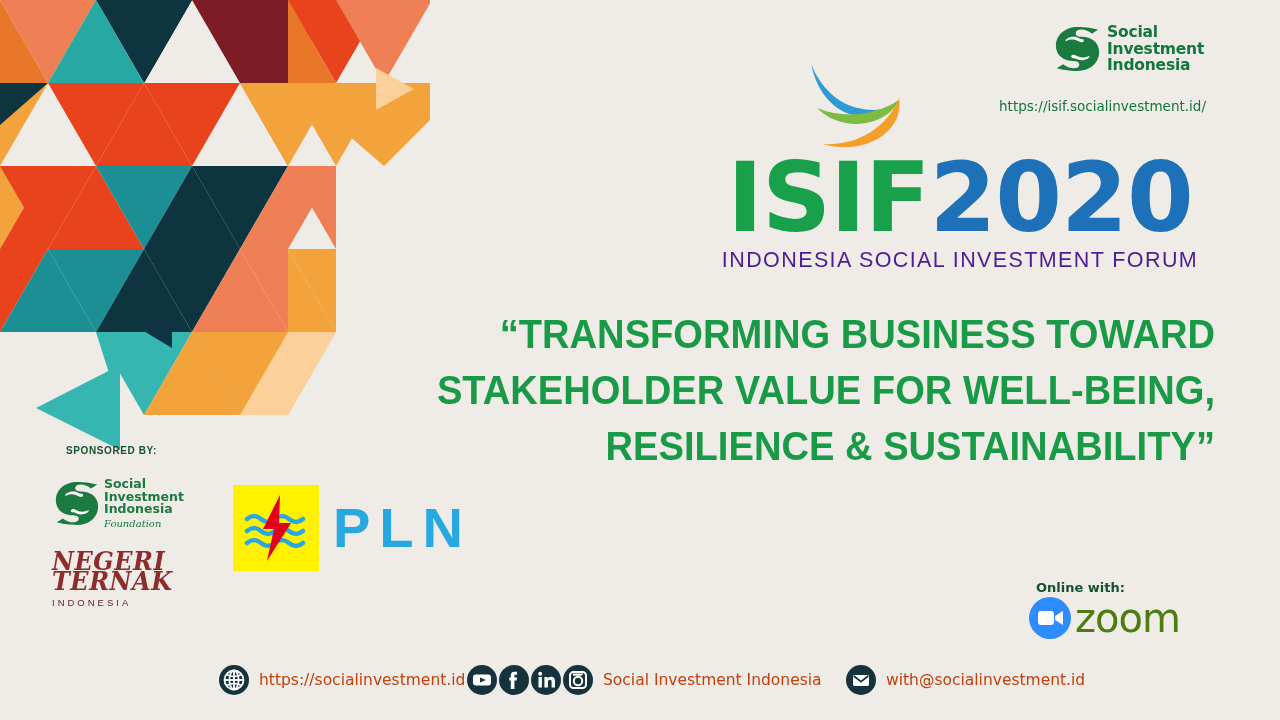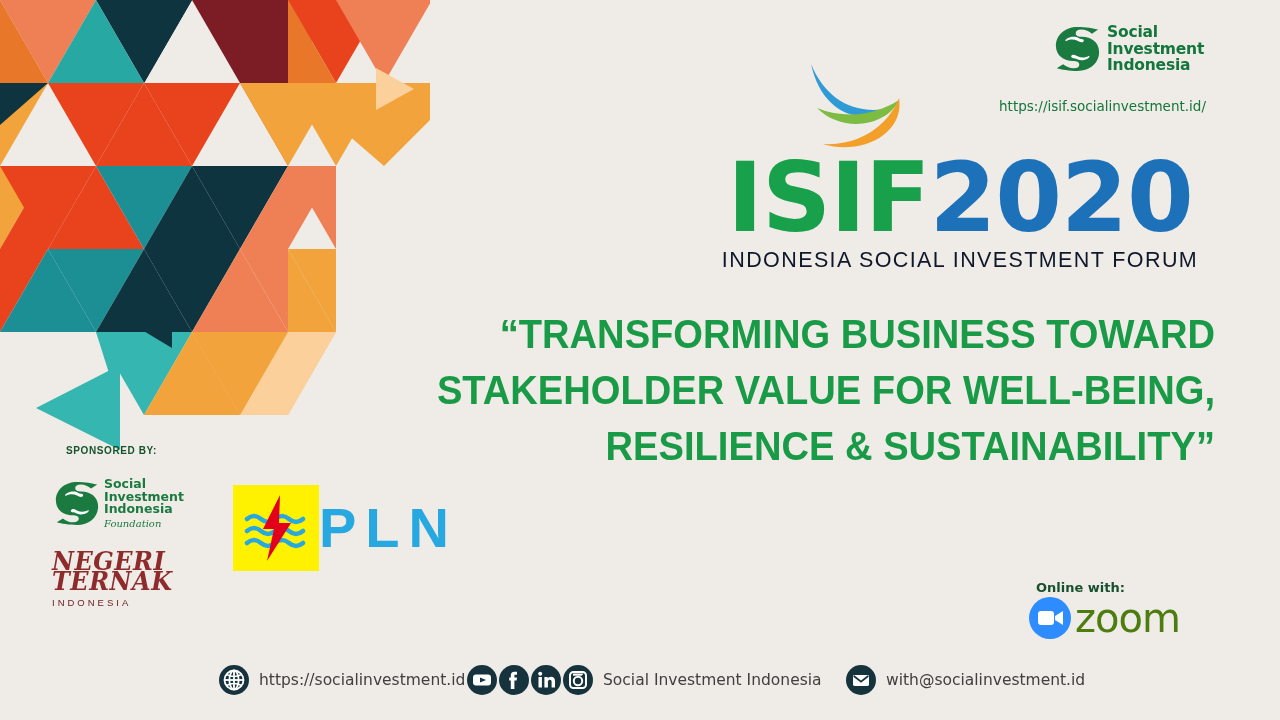--- a/index.html
+++ b/index.html
@@ -31,21 +31,21 @@
 
   
   #lockup{position:absolute;left:700px;top:150px;width:520px;text-align:center;}
   #isif-wordmark{
     font-family:"DejaVu Sans", sans-serif;
     font-weight:bold;font-size:96px;line-height:96px;letter-spacing:-1px;white-space:nowrap;
   }
   #isif-wordmark .g{color:#18A04B;}
   #isif-wordmark .b{color:#1D71B8;}
   #isif-sub{
-    margin-top:2px;color:#0f172a;font-size:21.5px;letter-spacing:1.4px;
+    margin-top:2px;color:#4c1d95;font-size:21.5px;letter-spacing:1.4px;
     font-family:"Liberation Sans",sans-serif;white-space:nowrap;
   }
 
   
   #theme{
     position:absolute;left:300px;top:306px;width:915px;text-align:right;
     color:#199A46;font-weight:bold;font-size:41px;line-height:56px;
     font-family:"Liberation Sans Narrow","Liberation Sans",sans-serif;
     transform:scaleX(.93);transform-origin:right center;
   }
@@ -85,32 +85,32 @@
     font-family:"DejaVu Serif",serif;font-weight:bold;font-style:italic;
     color:#8E2B2B;font-size:24px;line-height:20px;letter-spacing:.5px;
     transform:scaleY(1.12);transform-origin:center top;display:block;
   }
   #negeri .ind{
     font-family:"Liberation Sans",sans-serif;color:#6E2020;font-size:9.5px;
     letter-spacing:3px;margin-top:7px;
   }
 
   
-  #pln{position:absolute;left:200px;top:485px;display:flex;align-items:center;padding-left:33px;}
+  #pln{position:absolute;left:200px;top:485px;display:flex;align-items:center;gap:14px;padding-left:33px;}
   #pln-badge{width:86px;height:86px;flex:0 0 86px;background:#FFF200;position:relative;}
   #pln-word{
     color:#27A8E0;font-weight:bold;font-size:56px;letter-spacing:9px;
     font-family:"Liberation Sans",sans-serif;line-height:56px;
   }
 
   
   #footer{position:absolute;left:0;top:655px;width:1280px;height:50px;display:flex;align-items:center;}
   .f-group{display:flex;align-items:center;}
   .f-ico{width:32px;height:32px;flex:0 0 32px;}
-  .f-text{color:#404040;font-size:15.5px;font-family:"DejaVu Sans",sans-serif;margin-left:9px;white-space:nowrap;}
+  .f-text{color:#c2410c;font-size:15.5px;font-family:"DejaVu Sans",sans-serif;margin-left:9px;white-space:nowrap;}
   #f-web{position:absolute;left:218px;}
   #f-social{position:absolute;left:466px;display:flex;align-items:center;gap:0;}
   #f-mail{position:absolute;left:845px;}
 </style>
 </head>
 <body>
 
 <div id="stage">
 
   <svg id="pattern" viewBox="0 0 430 450" width="430" height="450">

